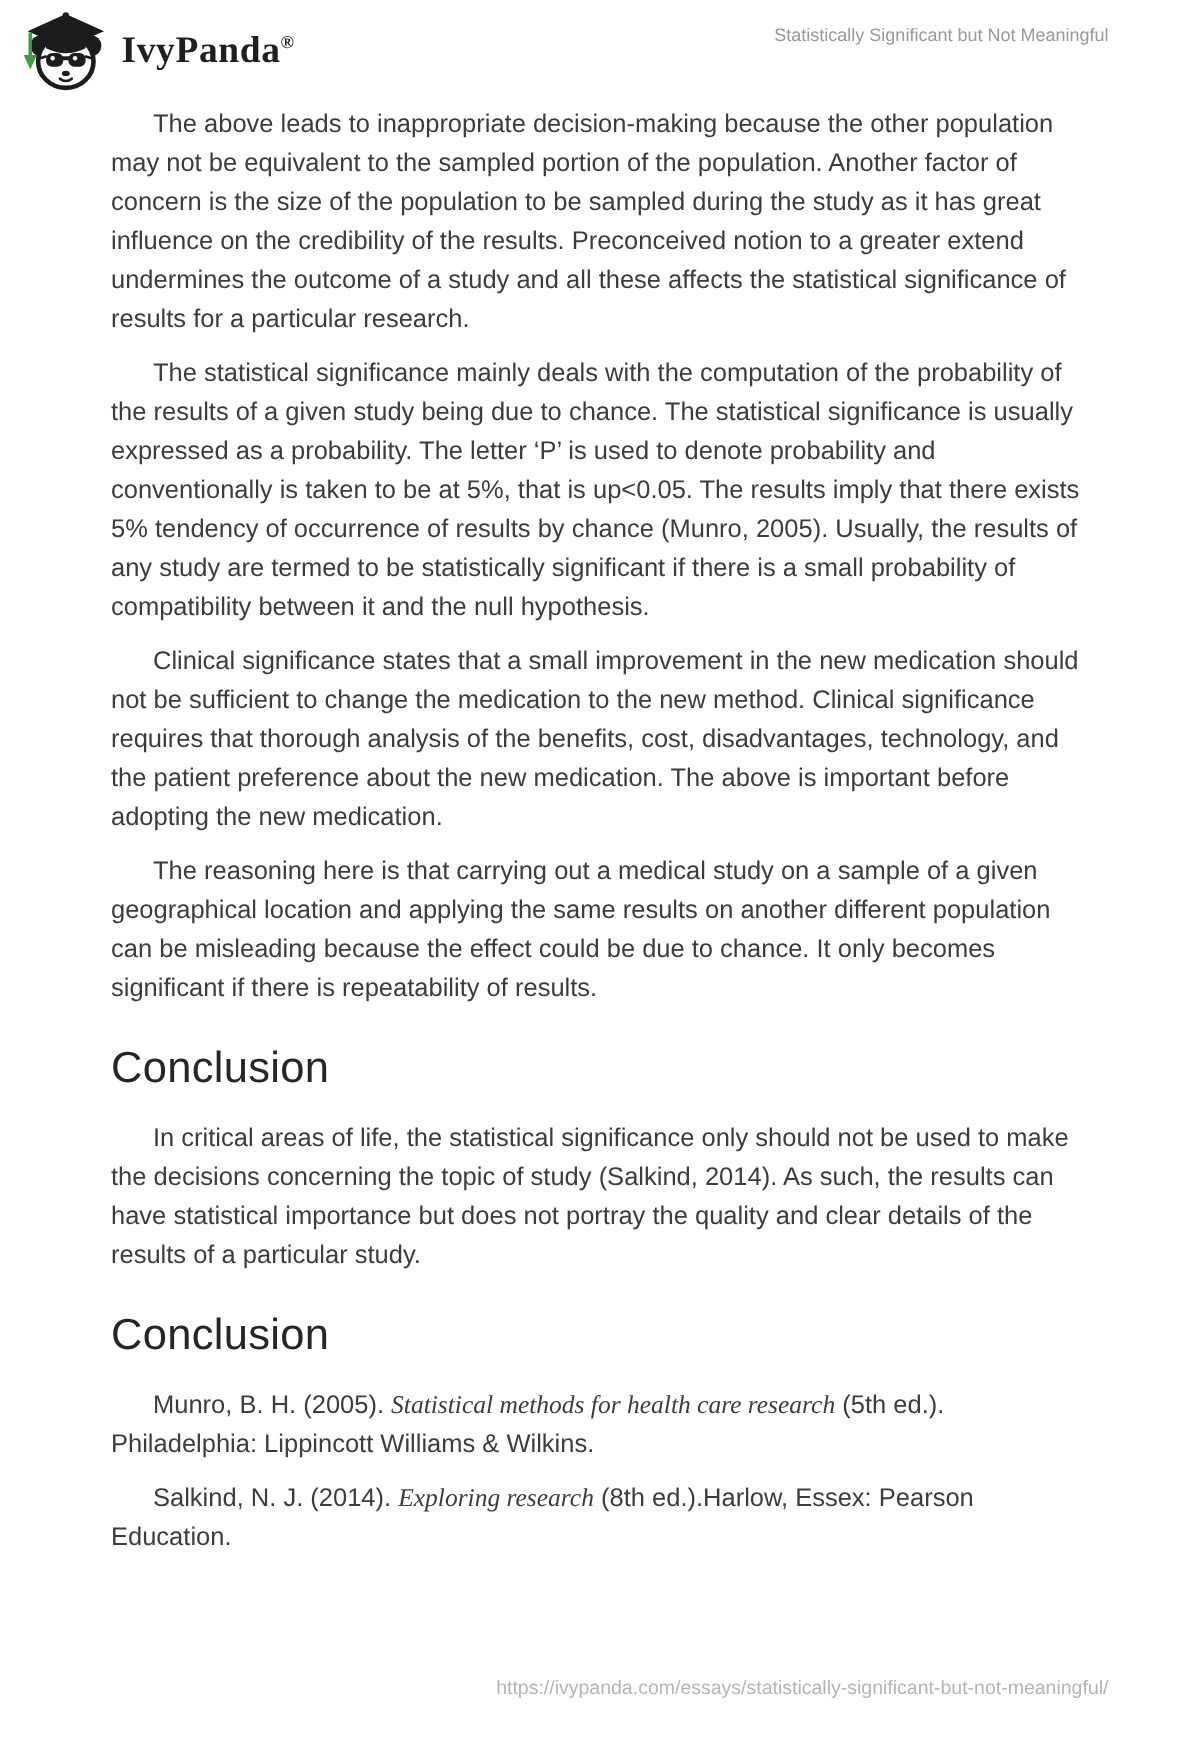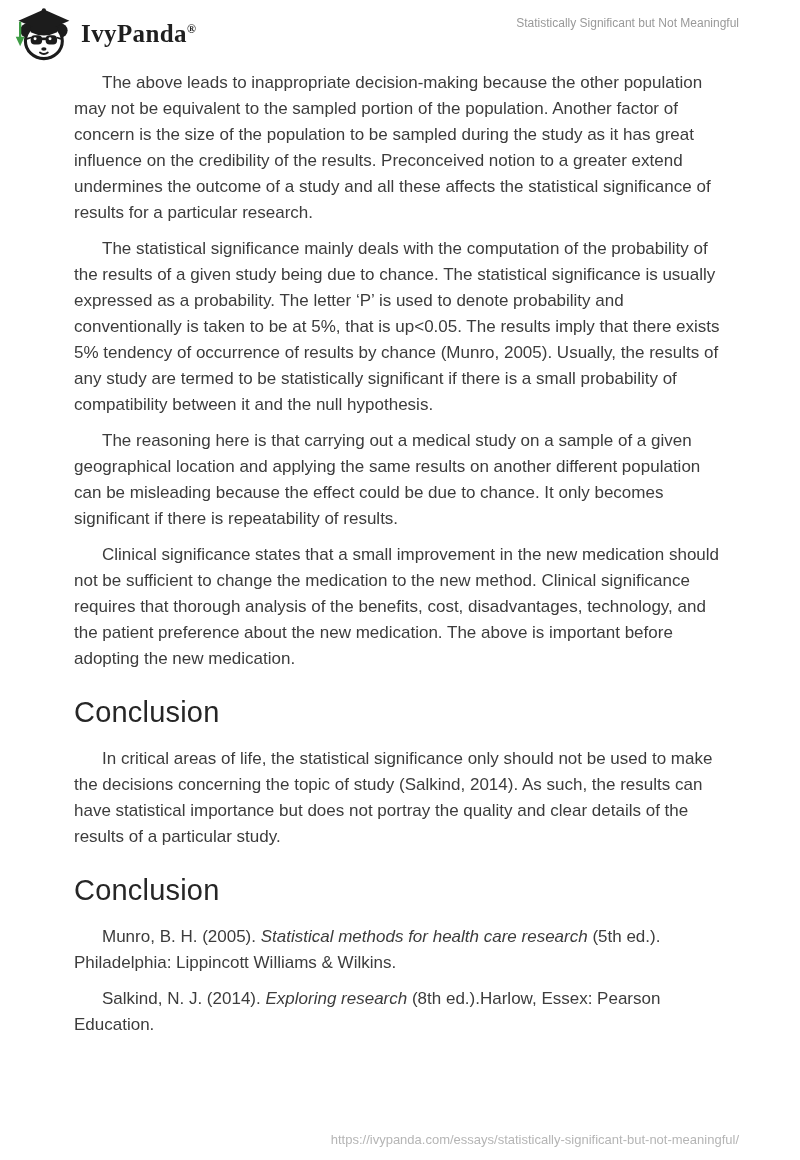--- a/index.html
+++ b/index.html
@@ -58,26 +58,26 @@
     text-indent: 28px;
   }
   .content h2 {
     font-size: 29px;
     line-height: 34px;
     font-weight: 400;
     color: #262626;
     letter-spacing: 0.2px;
     margin: 23px 0 17px 0;
   }
-  .ref i { font-style: italic; }
+  .ref i { font-style: italic; font-family: Liberation Serif, serif; }
   
   .footer-url {
     position: absolute;
     right: 33px;
-    bottom: 13px;
+    bottom: 28px;
     font-size: 13px;
     color: #b5b5b5;
   }
 </style>
 </head>
 <body>
 
 <div class="page">
 
   <header class="header">
@@ -108,22 +108,22 @@
         <path d="M7,45 L2,34 L12,34 Z" fill="#3f9c45"></path>
       </svg>
       <span class="brand"><span>IvyPanda</span><sup>®</sup></span>
     </div>
     <div class="doc-title">Statistically Significant but Not Meaningful</div>
   </header>
 
   <main class="content">
     <p>The above leads to inappropriate decision-making because the other population may not be equivalent to the sampled portion of the population. Another factor of concern is the size of the population to be sampled during the study as it has great influence on the credibility of the results. Preconceived notion to a greater extend undermines the outcome of a study and all these affects the statistical significance of results for a particular research.</p>
     <p>The statistical significance mainly deals with the computation of the probability of the results of a given study being due to chance. The statistical significance is usually expressed as a probability. The letter ‘P’ is used to denote probability and conventionally is taken to be at 5%, that is up&lt;0.05. The results imply that there exists 5% tendency of occurrence of results by chance (Munro, 2005). Usually, the results of any study are termed to be statistically significant if there is a small probability of compatibility between it and the null hypothesis.</p>
+    <p>Clinical significance states that a small improvement in the new medication should not be sufficient to change the medication to the new method. Clinical significance requires that thorough analysis of the benefits, cost, disadvantages, technology, and the patient preference about the new medication. The above is important before adopting the new medication.</p>
     <p>The reasoning here is that carrying out a medical study on a sample of a given geographical location and applying the same results on another different population can be misleading because the effect could be due to chance. It only becomes significant if there is repeatability of results.</p>
-    <p>Clinical significance states that a small improvement in the new medication should not be sufficient to change the medication to the new method. Clinical significance requires that thorough analysis of the benefits, cost, disadvantages, technology, and the patient preference about the new medication. The above is important before adopting the new medication.</p>
 
     <h2>Conclusion</h2>
     <p>In critical areas of life, the statistical significance only should not be used to make the decisions concerning the topic of study (Salkind, 2014). As such, the results can have statistical importance but does not portray the quality and clear details of the results of a particular study.</p>
 
     <h2>Conclusion</h2>
     <p class="ref"><span>Munro, B. H. (2005). </span><i>Statistical methods for health care research</i><span> (5th ed.). Philadelphia: Lippincott Williams &amp; Wilkins.</span></p>
     <p class="ref"><span>Salkind, N. J. (2014). </span><i>Exploring research</i><span> (8th ed.).Harlow, Essex: Pearson Education.</span></p>
   </main>
 
   <div class="footer-url">https://ivypanda.com/essays/statistically-significant-but-not-meaningful/</div>

